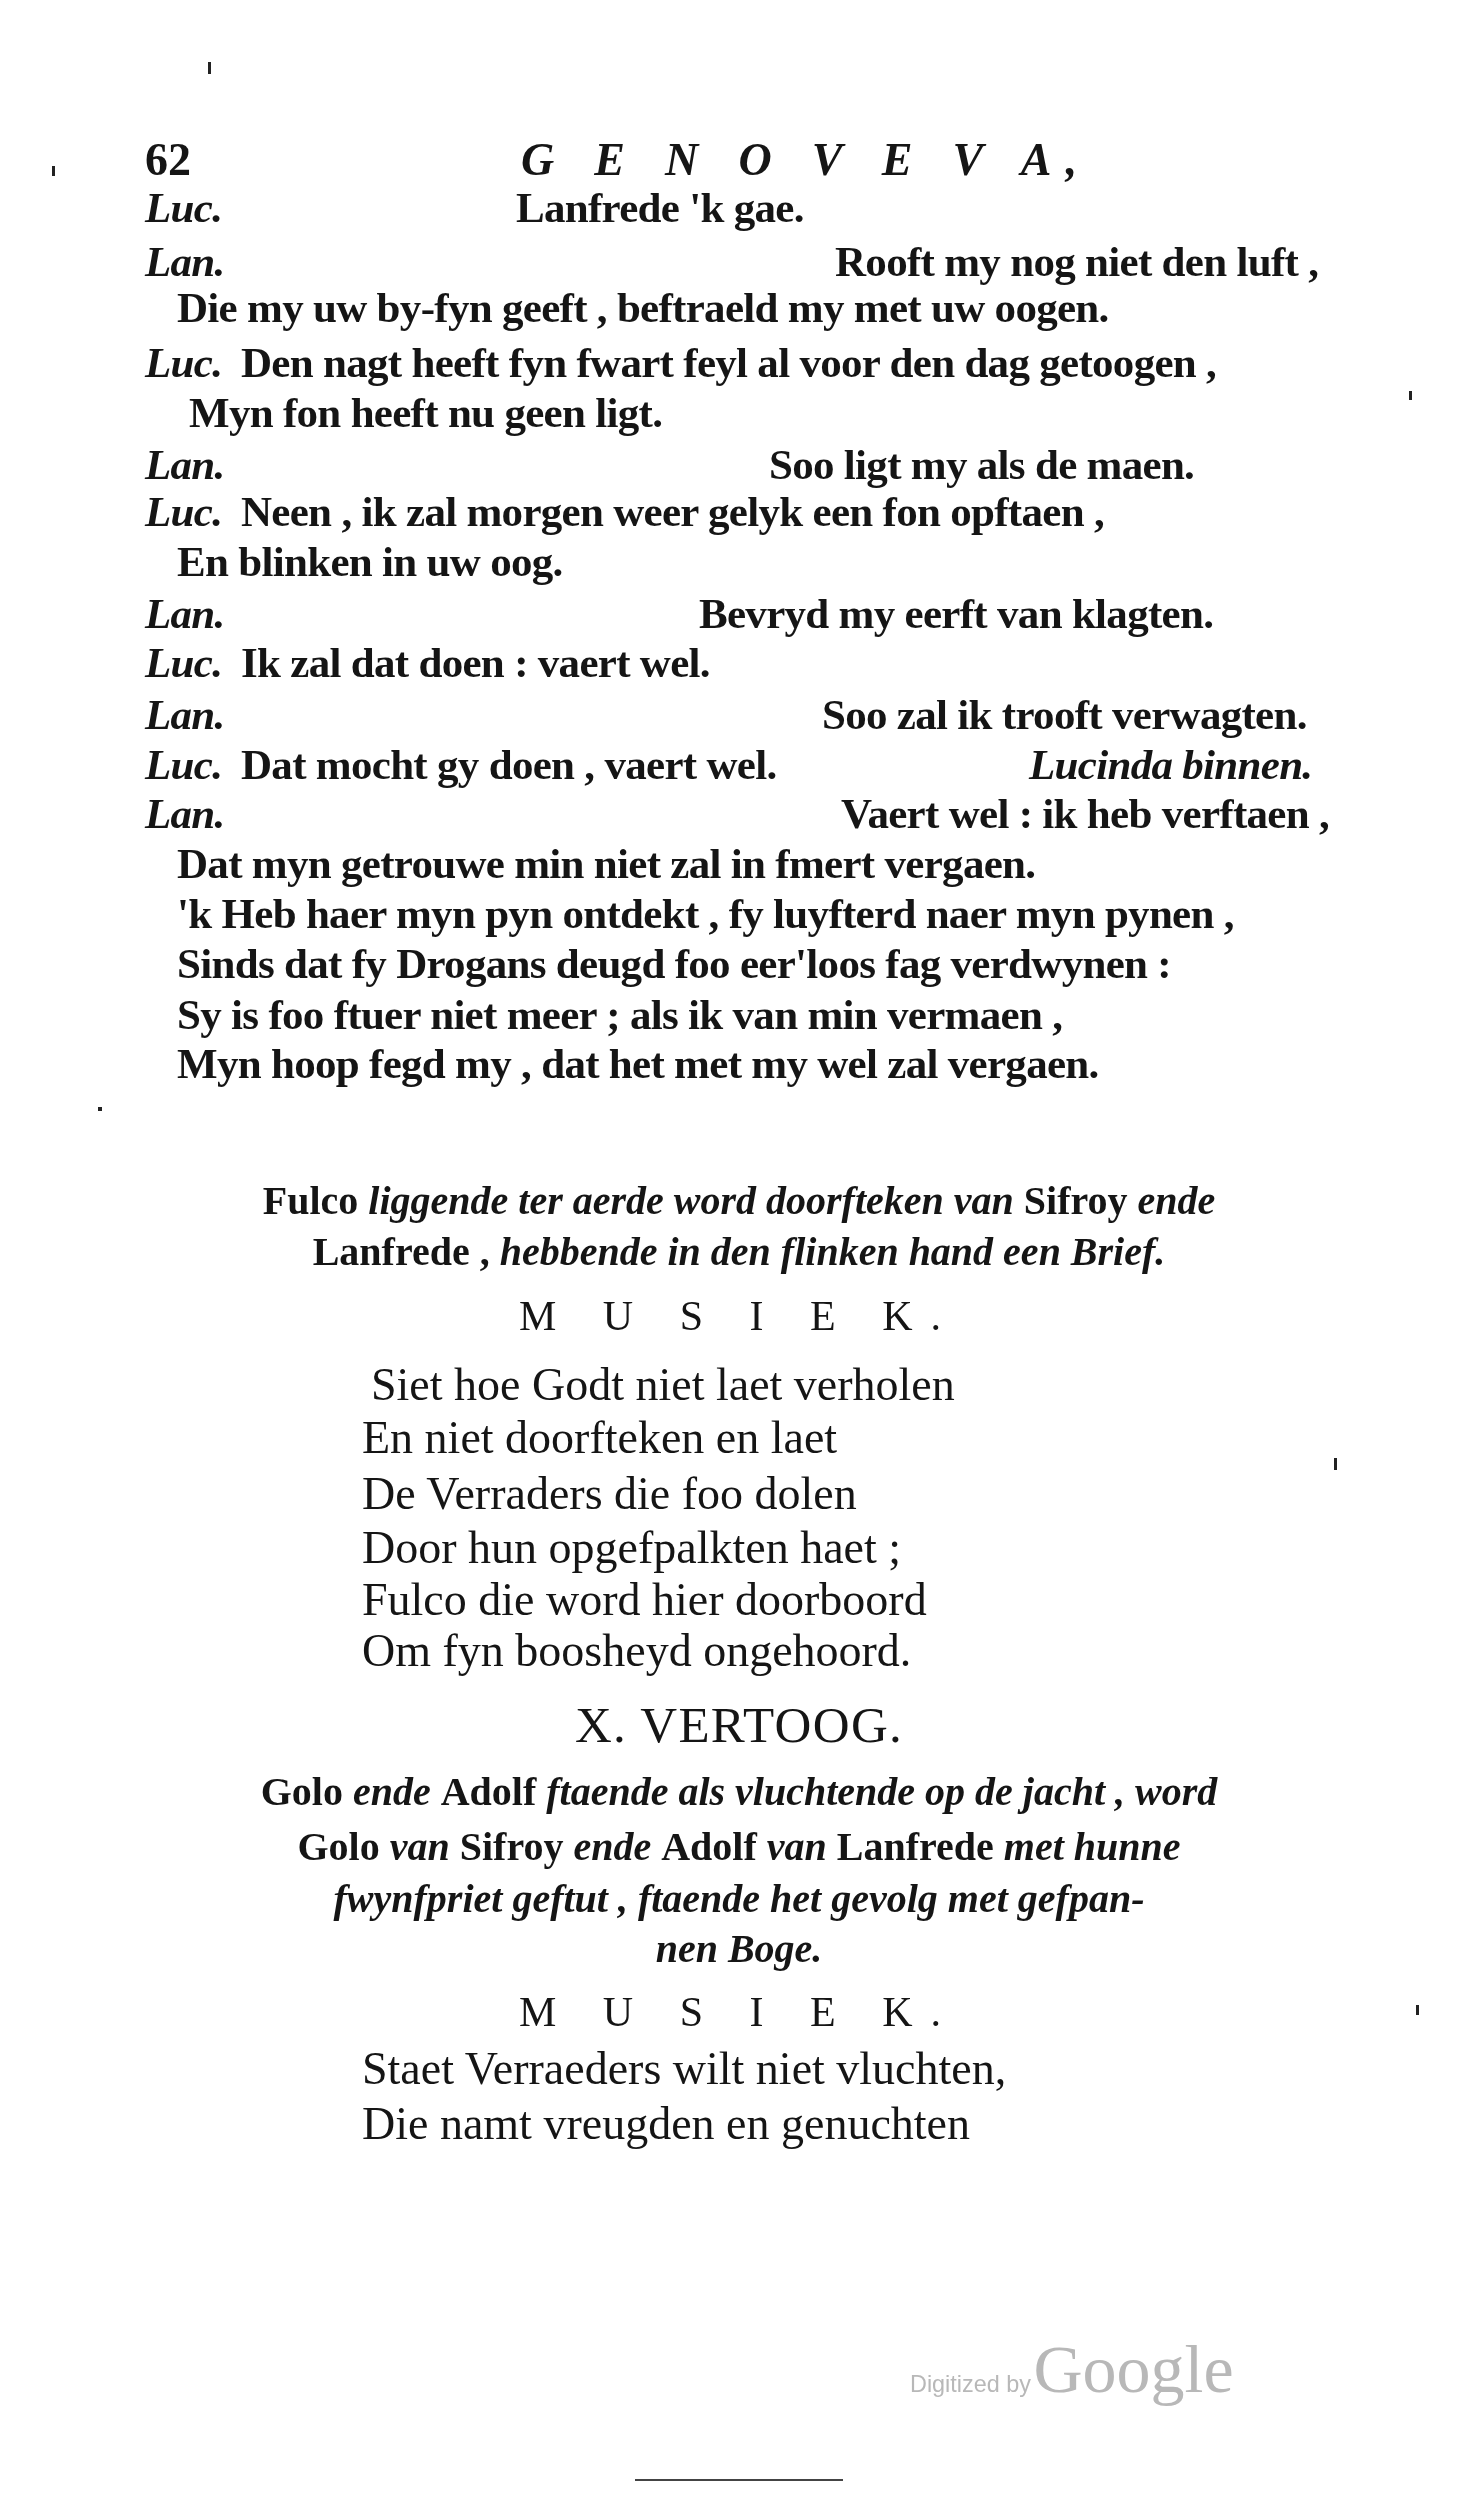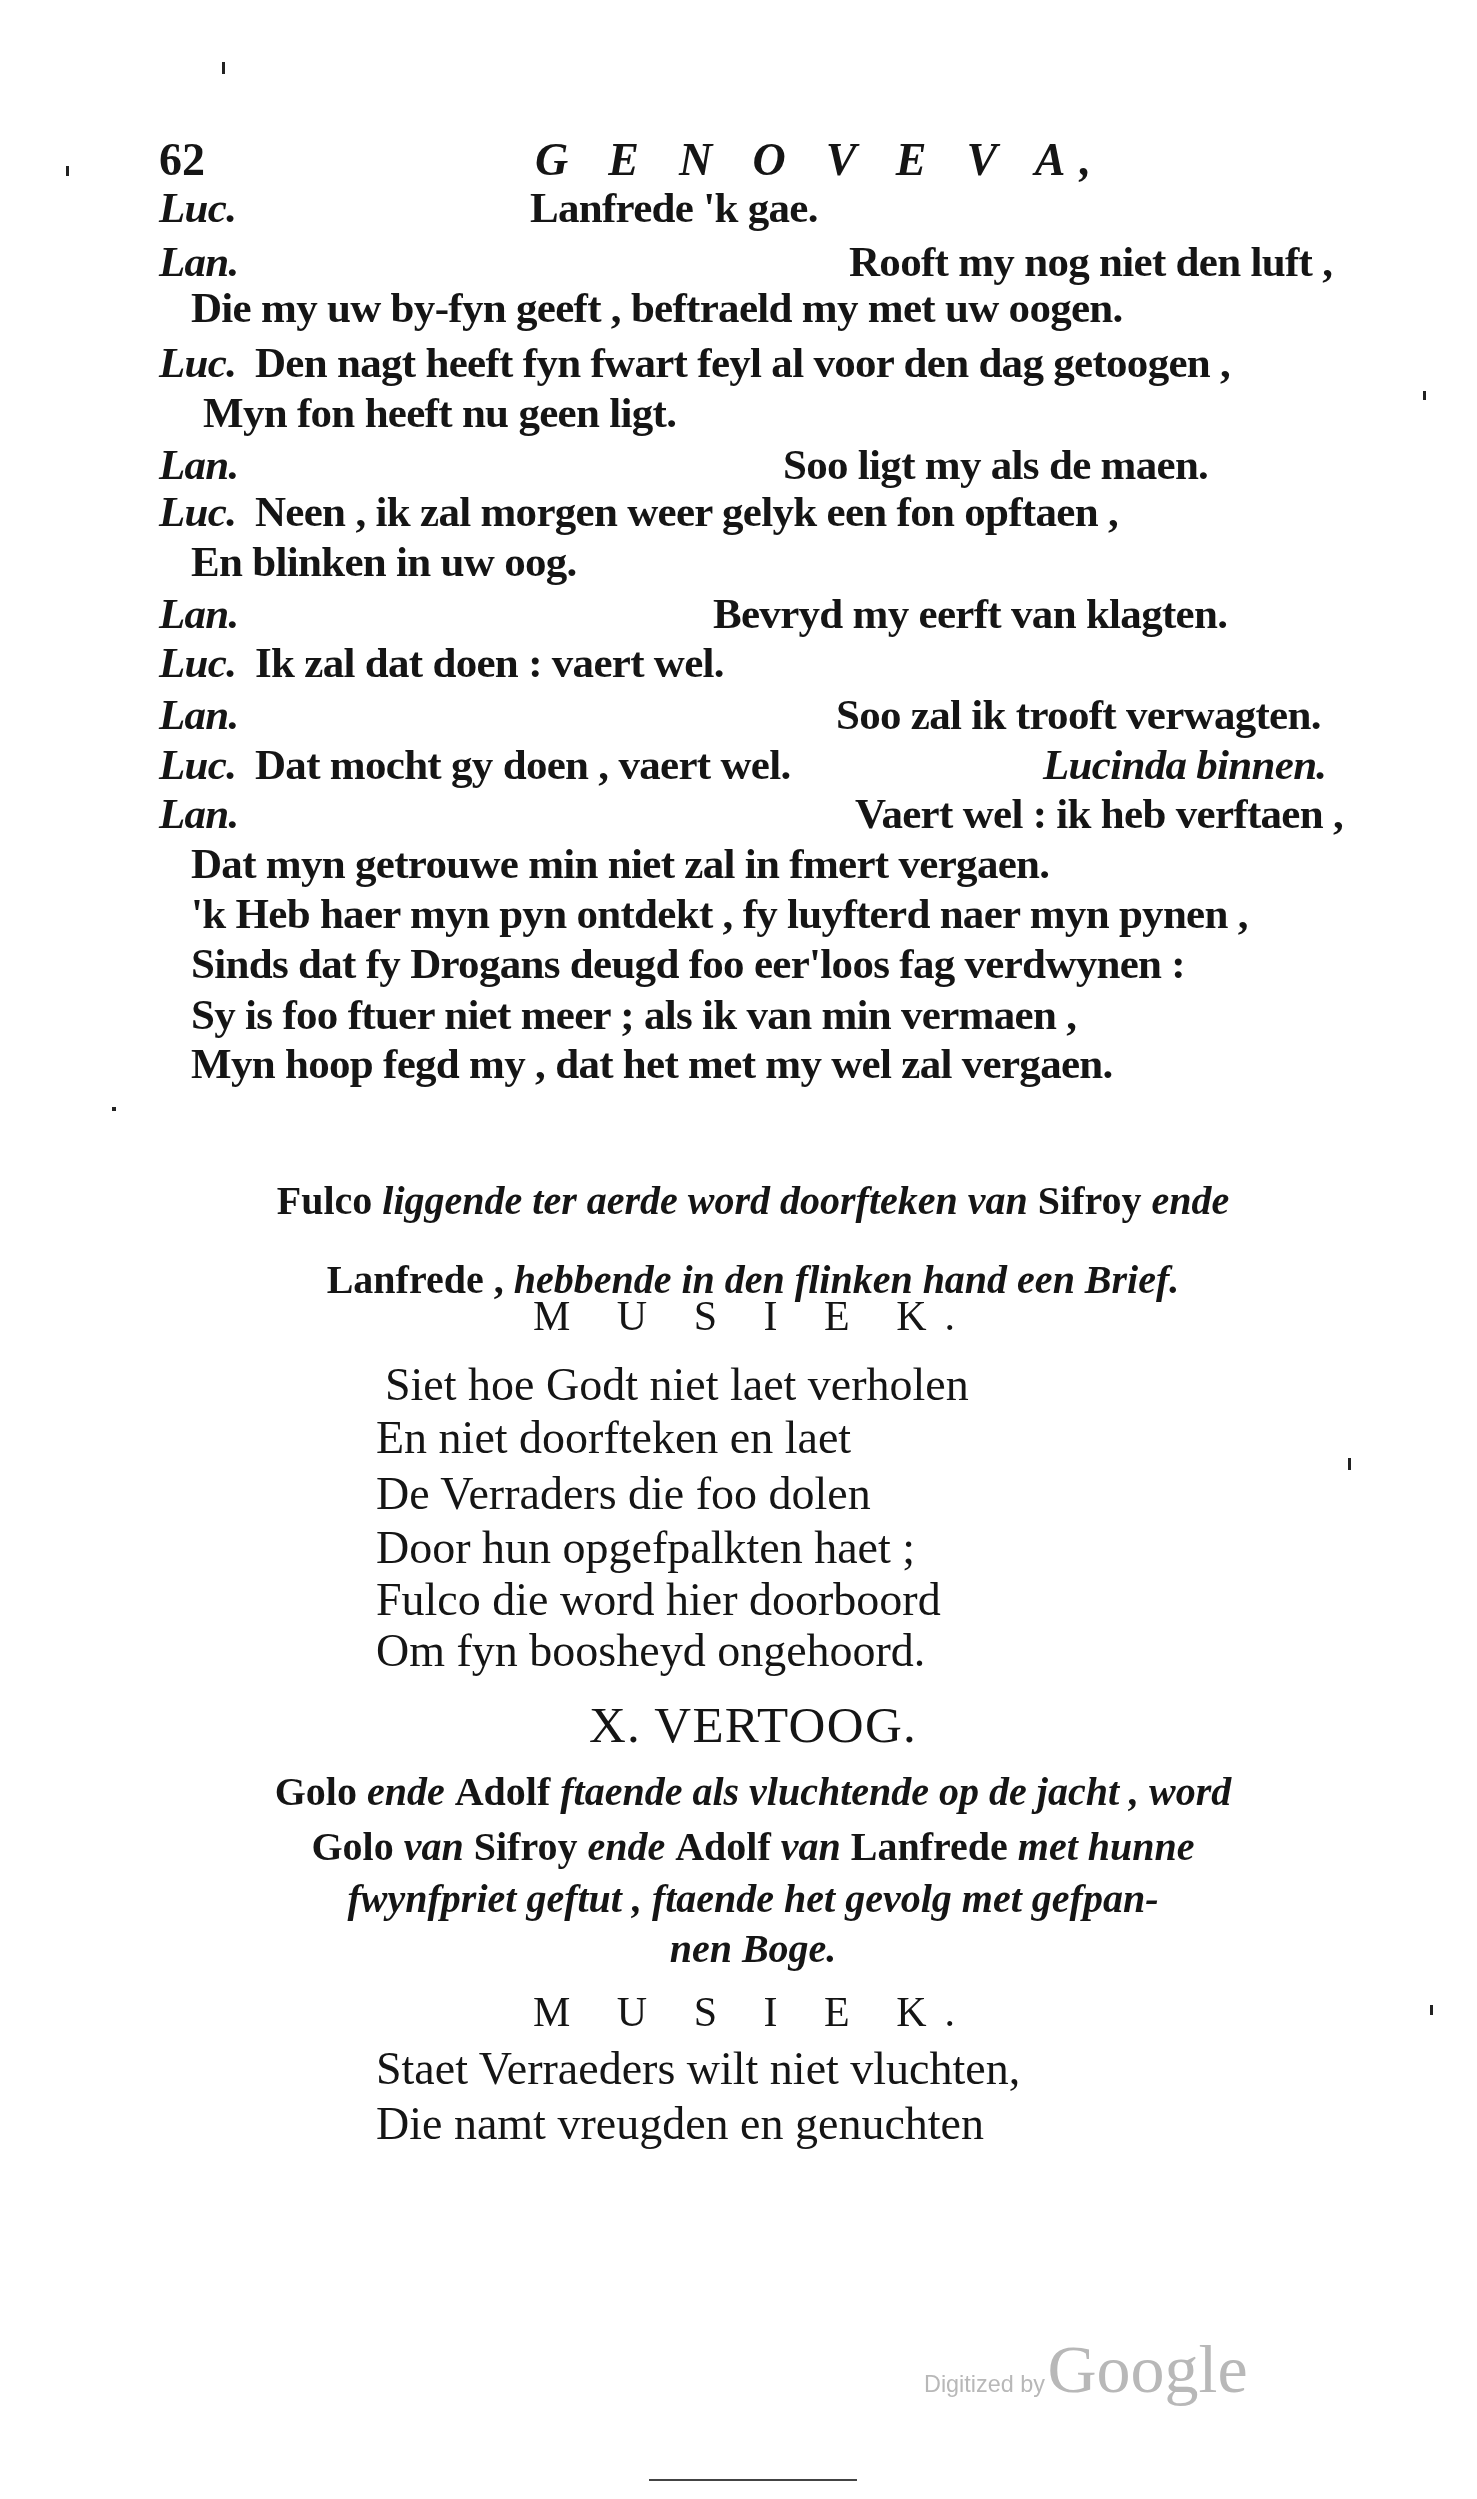--- a/index.html
+++ b/index.html
@@ -1,18 +1,18 @@
 <!DOCTYPE html>
 <html style="font-size:10.4px"><head>
 <meta charset="utf-8">
 <style>
   html, body { margin:0; padding:0; background:#ffffff; }
   body { width:1478px; height:2500px; position:relative; overflow:hidden;
          font-family:"Liberation Serif","DejaVu Serif",serif; color:#151515; }
-  .page { position:absolute; left:14px; top:0; width:1462px; height:2500px; }
+  .page { position:absolute; left:0; top:0; width:1462px; height:2500px; }
   .ln { position:absolute; white-space:nowrap; font-size:43px; line-height:1; font-weight:bold; letter-spacing:-0.7px; }
   .it { font-style:italic; }
   .spk { font-style:italic; }
   .hdr-num { position:absolute; left:145px; top:133px; font-size:46px; font-weight:bold; }
   .hdr-title { position:absolute; left:521px; top:133px; font-size:46px; font-style:italic; font-weight:bold; letter-spacing:14.3px; }
   .center { position:absolute; left:0; width:1478px; text-align:center; white-space:nowrap; line-height:1; }
   .vertoog { font-size:51px; font-weight:normal; letter-spacing:1.3px; }
   .musiek { font-size:42px; letter-spacing:18px; font-weight:normal; }
   .stage { font-size:40px; font-weight:bold; }
   .song { position:absolute; white-space:nowrap; font-size:46px; line-height:1; }
@@ -56,21 +56,21 @@
       <div class="ln" style="left: 841px; top: 792px;">Vaert wel : ik heb verftaen ,</div>
       <div class="ln" style="left: 177px; top: 842px;">Dat myn getrouwe min niet zal in fmert vergaen.</div>
       <div class="ln" style="left: 177px; top: 892px;">'k Heb haer myn pyn ontdekt , fy luyfterd naer myn pynen ,</div>
       <div class="ln" style="left: 177px; top: 942px;">Sinds dat fy Drogans deugd foo eer'loos fag verdwynen :</div>
       <div class="ln" style="left: 177px; top: 993px;">Sy is foo ftuer niet meer ; als ik van min vermaen ,</div>
       <div class="ln" style="left: 177px; top: 1042px;">Myn hoop fegd my , dat het met my wel zal vergaen.</div>
     </div>
 
   <div id="s9stage">
       <div class="center stage" style="top: 1181px;"><span>Fulco </span><span class="it">liggende ter aerde word doorfteken van </span><span>Sifroy </span><span class="it">ende</span></div>
-      <div class="center stage" style="top: 1232px; margin-top: 28px;"><span>Lanfrede , </span><span class="it">hebbende in den flinken hand een Brief.</span></div>
+      <div class="center stage" style="top: 1232px;"><span>Lanfrede , </span><span class="it">hebbende in den flinken hand een Brief.</span></div>
     </div>
   <div class="center musiek" style="top:1295px;">M U S I E K.</div>
   <div id="s9song">
       <div class="song" style="left: 362px; top: 1362px; margin-left: 9px;">Siet hoe Godt niet laet verholen</div>
       <div class="song" style="left: 362px; top: 1415px;">En niet doorfteken en laet</div>
       <div class="song" style="left: 362px; top: 1471px;">De Verraders die foo dolen</div>
       <div class="song" style="left: 362px; top: 1525px;">Door hun opgefpalkten haet ;</div>
       <div class="song" style="left: 362px; top: 1577px;">Fulco die word hier doorboord</div>
       <div class="song" style="left: 362px; top: 1628px;">Om fyn boosheyd ongehoord.</div>
     </div>

